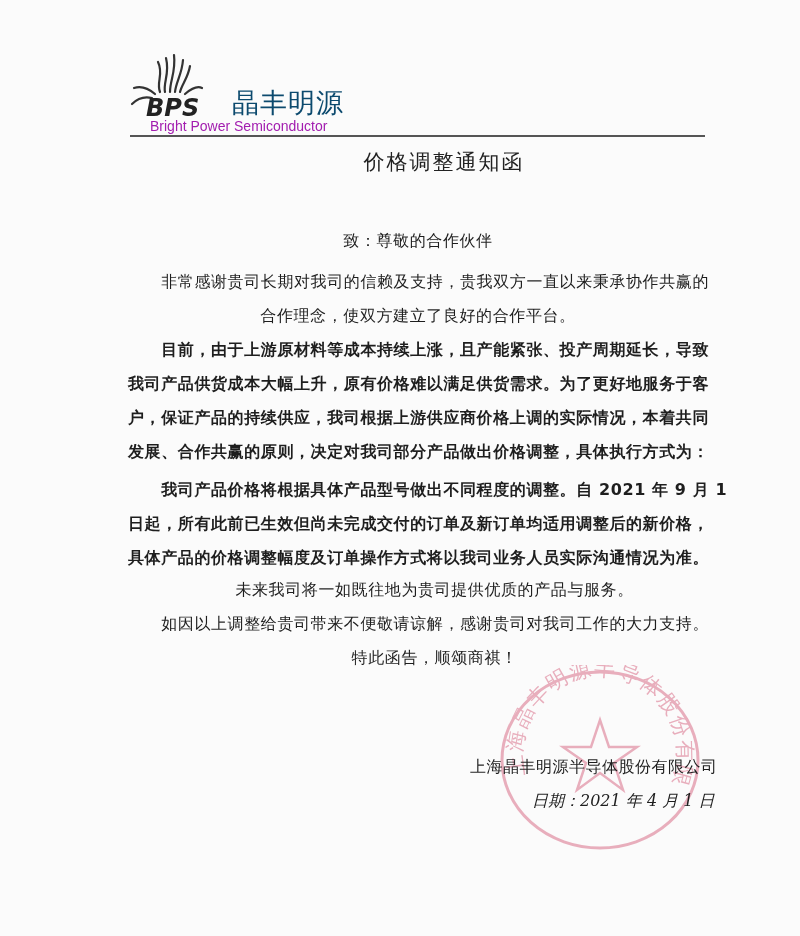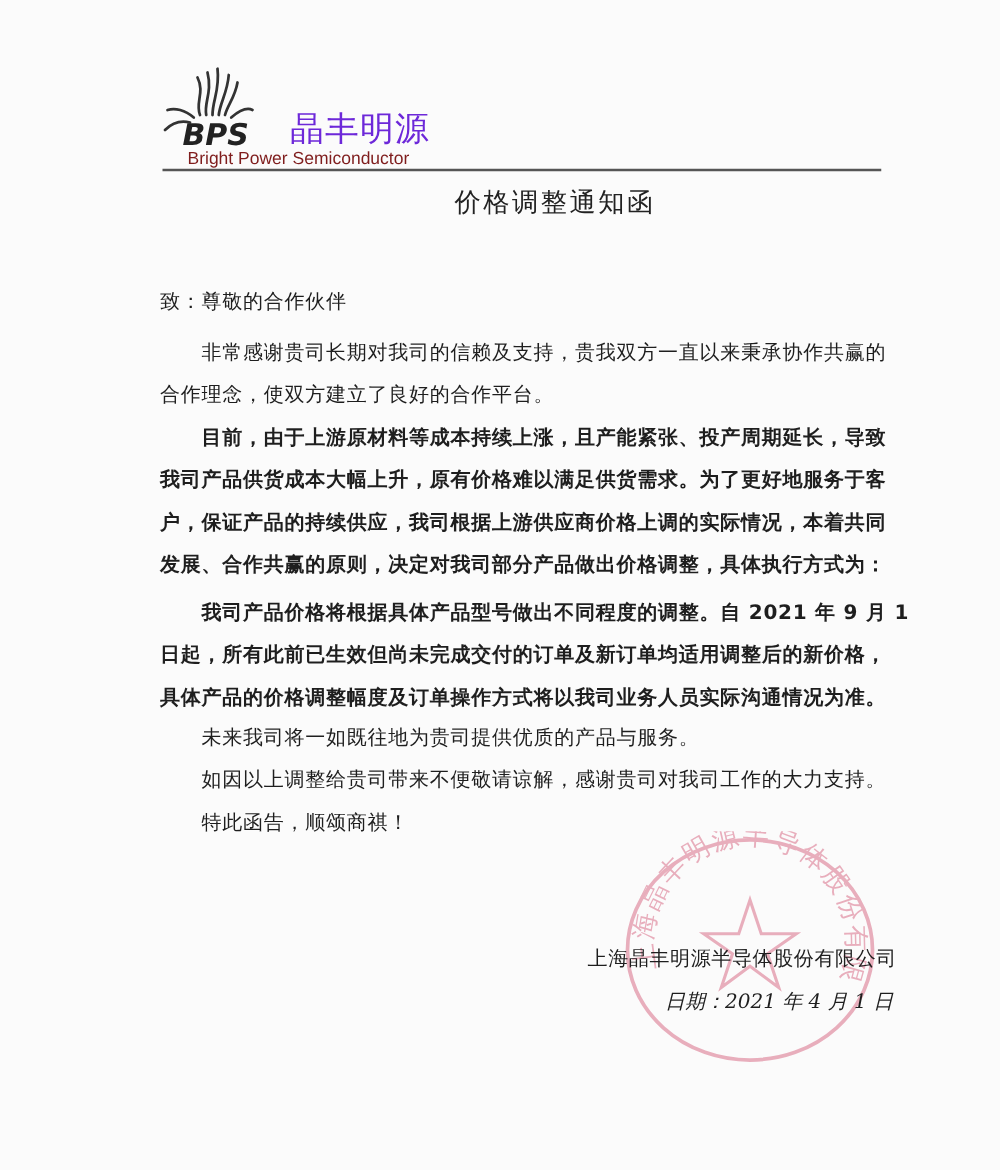--- a/index.html
+++ b/index.html
@@ -11,42 +11,43 @@
     position: relative;
   }
   .page { position: absolute; left: 0; top: 0; width: 800px; height: 936px; border-radius: 13px; }
 
   
   .logo { position: absolute; left: 130px; top: 52px; width: 260px; height: 80px; }
   .logo-mark { position: absolute; left: 0; top: 0; width: 95px; height: 70px; }
   .logo-cn {
     position: absolute; left: 102px; top: 33px;
     font-family: "DejaVu Sans", sans-serif; font-size: 27px; letter-spacing: 1px;
-    color: #6d28d9;
+    color: #0c4a6e;
   }
   .logo-en {
     position: absolute; left: 20px; top: 66px;
-    font-family: "Liberation Sans", sans-serif; font-size: 14px; color: #7f1d1d;
+    font-family: "Liberation Sans", sans-serif; font-size: 14px; color: #a21caf;
   }
   .rule {
     position: absolute; left: 130px; top: 135px; width: 575px; height: 2px;
     background: #555;
   }
 
   .title {
     position: absolute; left: 0; width: 800px; top: 148px; text-align: center;
     font-family: "DejaVu Sans", sans-serif; font-size: 21px; letter-spacing: 2px;
     color: #222;
     padding-left: 44px;
   }
 
   .text {
     position: absolute; left: 128px; width: 580px;
     font-size: 16px; line-height: 34px; letter-spacing: 0.6px; white-space: nowrap;
     font-family: "DejaVu Sans", sans-serif;
+    text-align: center;
   }
   .text .line { display: block; height: 34px; }
   .bold { font-weight: bold; }
 
   
   .seal { position: absolute; left: 495px; top: 665px; width: 210px; height: 190px; opacity: 0.55; }
 
   .sign {
     position: absolute; font-family: "DejaVu Sans", sans-serif; font-size: 16px; color: #1e1e1e;
     white-space: nowrap;

